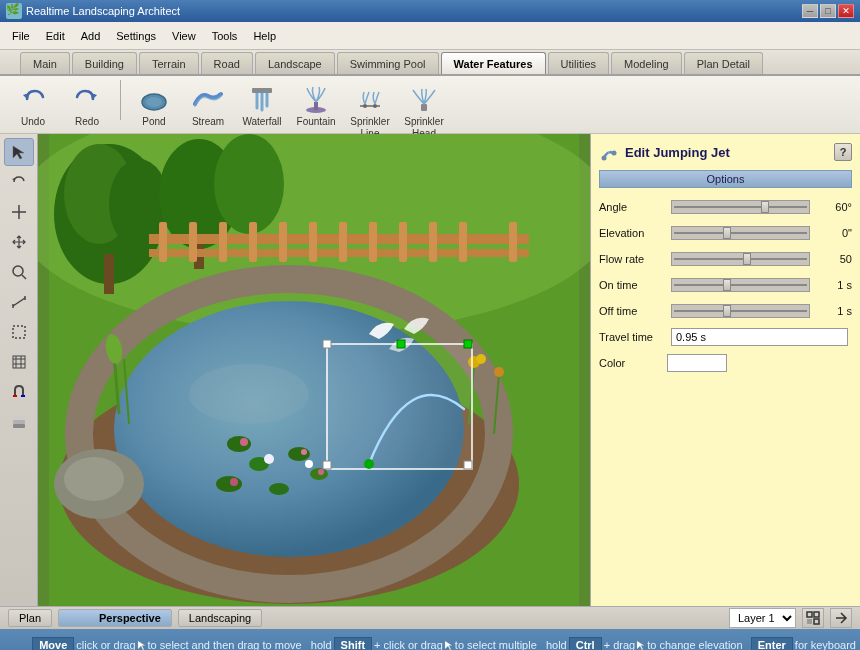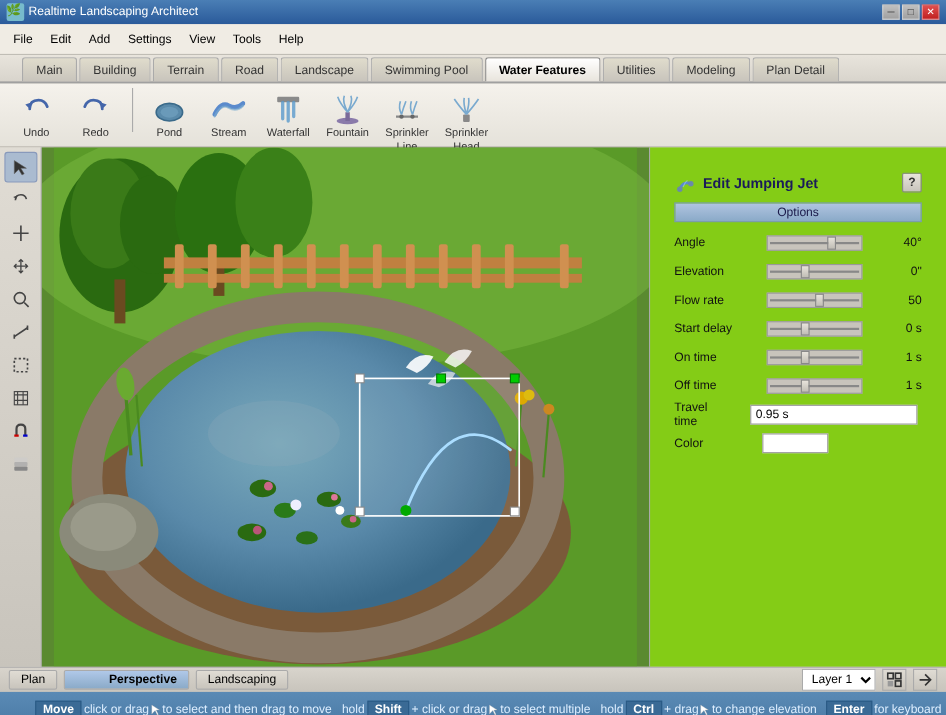--- a/index.html
+++ b/index.html
@@ -130,23 +130,23 @@
     #viewport {
       flex: 1;
       background: #5a8a30;
       position: relative;
       overflow: hidden;
     }
 
     
     #right-panel {
       width: 270px;
-      background: #84cc16;
+      background: #fef9c3;
       border-left: 1px solid #aaa;
-      padding: 22px;
+      padding: 8px;
       overflow-y: auto;
     }
     .panel-header {
       display: flex;
       align-items: center;
       margin-bottom: 8px;
       gap: 6px;
     }
     .panel-title {
       font-size: 13px;
@@ -169,21 +169,20 @@
       margin-bottom: 8px;
       font-size: 11px;
       color: #1a1a4a;
       border: 1px solid #7a9ab8;
     }
     .prop-row {
       display: flex;
       align-items: center;
       margin-bottom: 4px;
       height: 22px;
-      gap: 12px;
     }
     .prop-label {
       width: 68px;
       font-size: 11px;
       color: #111;
     }
     .prop-slider-area {
       flex: 1;
       height: 14px;
       background: #c8c4bc;
@@ -593,49 +592,41 @@
     <div class="options-bar">
       <span>Options</span>
     </div>
 
     <div class="prop-row">
       <span class="prop-label">Angle</span>
       <div class="prop-slider-area">
         <div class="prop-slider-track"></div>
         <div class="prop-slider-thumb" style="left: 68%"></div>
       </div>
-      <span class="prop-value">40°</span>
+      <span class="prop-value">60°</span>
     </div>
 
     <div class="prop-row">
       <span class="prop-label">Elevation</span>
       <div class="prop-slider-area">
         <div class="prop-slider-track"></div>
         <div class="prop-slider-thumb" style="left: 40%"></div>
       </div>
       <span class="prop-value">0"</span>
     </div>
 
     <div class="prop-row">
       <span class="prop-label">Flow rate</span>
       <div class="prop-slider-area">
         <div class="prop-slider-track"></div>
         <div class="prop-slider-thumb" style="left: 55%"></div>
       </div>
       <span class="prop-value">50</span>
     </div>
 
-    <div class="prop-row">
-      <span class="prop-label">Start delay</span>
-      <div class="prop-slider-area">
-        <div class="prop-slider-track"></div>
-        <div class="prop-slider-thumb" style="left: 40%"></div>
-      </div>
-      <span class="prop-value">0 s</span>
-    </div>
 
     <div class="prop-row">
       <span class="prop-label">On time</span>
       <div class="prop-slider-area">
         <div class="prop-slider-track"></div>
         <div class="prop-slider-thumb" style="left: 40%"></div>
       </div>
       <span class="prop-value">1 s</span>
     </div>
 

